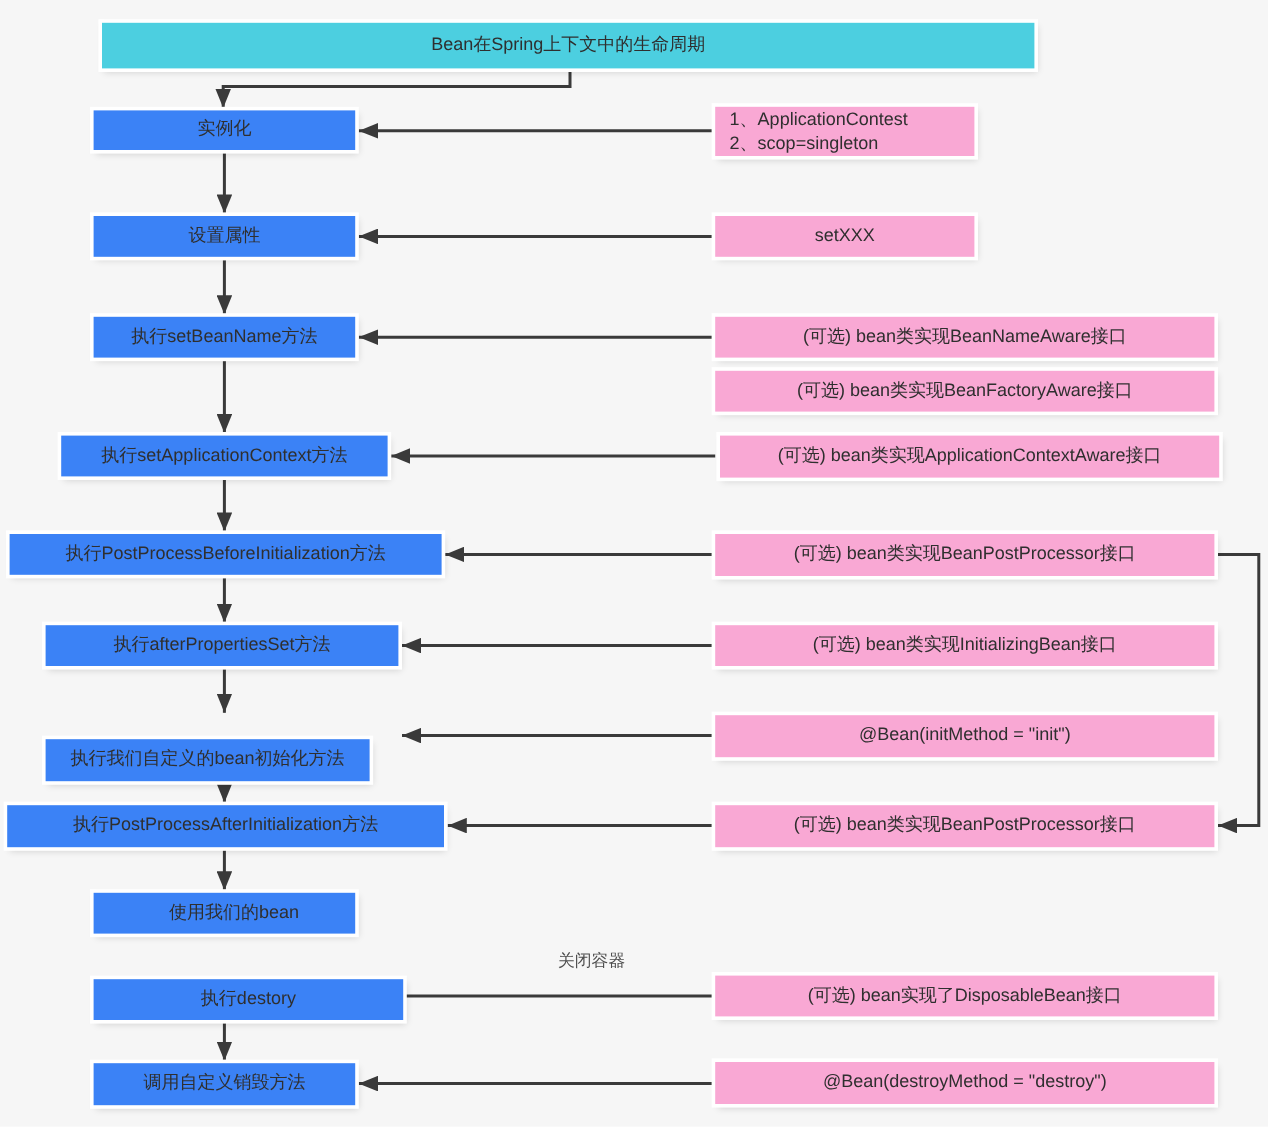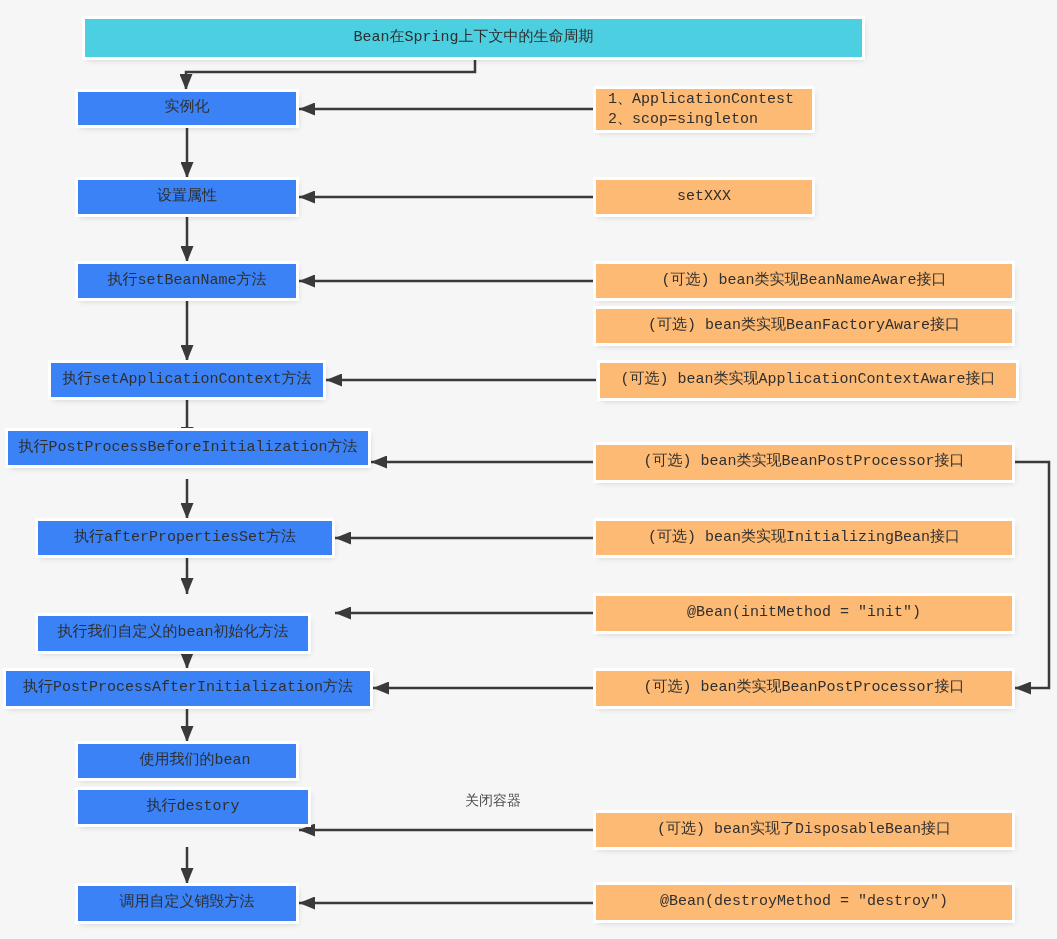--- a/index.html
+++ b/index.html
@@ -1,31 +1,31 @@
 <!DOCTYPE html>
 <html><head>
 <meta charset="utf-8">
 <style>
   html,body { margin:0; padding:0; background:#ffffff; }
   .canvas {
     position:relative; width:1057px; height:939px;
     background:#f6f6f6; overflow:hidden;
-    font-family:Liberation Mono, monospace;
+    font-family:Liberation Sans, sans-serif;
     color:#2f2f2f;
   }
   .arrow-layer { position:absolute; left:0; top:0; width:1057px; height:939px; }
   .box {
     position:absolute; box-sizing:border-box;
     display:flex; align-items:center; justify-content:center;
     font-size:15px; line-height:1.25; text-align:center;
     box-shadow:0 0 0 3px #ffffff, 2px 3px 6px rgba(0,0,0,0.16);
   }
   .title-banner { background:#4ccfe0; font-size:15px; }
   .step { background:#3b82f6; }
-  .note { background:#fdba74; }
+  .note { background:#f9a8d4; }
   .note-list {
     flex-direction:column; align-items:flex-start; justify-content:center;
     padding-left:12px; text-align:left;
   }
   .note-list span { display:block; line-height:20px; }
   .float-label {
     position:absolute; font-size:14px; color:#4d4d4d; white-space:nowrap;
   }
 </style>
 </head>
@@ -66,26 +66,26 @@
       <path d="M1012,462 L1049,462 L1049,688 L1015,688" marker-end="url(#ah)"></path>
     </g>
   </svg>
 
   <div class="box title-banner" style="left:85px; top:19px; width:777px; height:38px;">Bean在Spring上下文中的生命周期</div>
 
   <div class="box step" style="left:78px;  top:92px;  width:218px; height:33px;">实例化</div>
   <div class="box step" style="left:78px;  top:180px; width:218px; height:34px;">设置属性</div>
   <div class="box step" style="left:78px;  top:264px; width:218px; height:34px;">执行setBeanName方法</div>
   <div class="box step" style="left:51px;  top:363px; width:272px; height:34px;">执行setApplicationContext方法</div>
-  <div class="box step" style="left:8px;   top:431px; width:360px; height:34px;">执行PostProcessBeforeInitialization方法</div>
+  <div class="box step" style="left:8px;   top:445px; width:360px; height:34px;">执行PostProcessBeforeInitialization方法</div>
   <div class="box step" style="left:38px;  top:521px; width:294px; height:34px;">执行afterPropertiesSet方法</div>
   <div class="box step" style="left:38px;  top:616px; width:270px; height:35px;">执行我们自定义的bean初始化方法</div>
   <div class="box step" style="left:6px;   top:671px; width:364px; height:35px;">执行PostProcessAfterInitialization方法</div>
   <div class="box step" style="left:78px;  top:744px; width:218px; height:34px;padding-left:16px;">使用我们的bean</div>
-  <div class="box step" style="left:78px;  top:790px; width:230px; height:34px;">执行destory</div>
+  <div class="box step" style="left:78px;  top:816px; width:258px; height:34px;">执行destory</div>
   <div class="box step" style="left:78px;  top:886px; width:218px; height:35px;">调用自定义销毁方法</div>
 
   <div class="box note note-list" style="left:596px; top:89px; width:216px; height:41px;">
     <span>1、ApplicationContest</span>
     <span>2、scop=singleton</span>
   </div>
   <div class="box note" style="left:596px; top:180px; width:216px; height:34px;">setXXX</div>
   <div class="box note" style="left:596px; top:264px; width:416px; height:34px;">(可选) bean类实现BeanNameAware接口</div>
   <div class="box note" style="left:596px; top:309px; width:416px; height:34px;">(可选) bean类实现BeanFactoryAware接口</div>
   <div class="box note" style="left:600px; top:363px; width:416px; height:35px;">(可选) bean类实现ApplicationContextAware接口</div>

